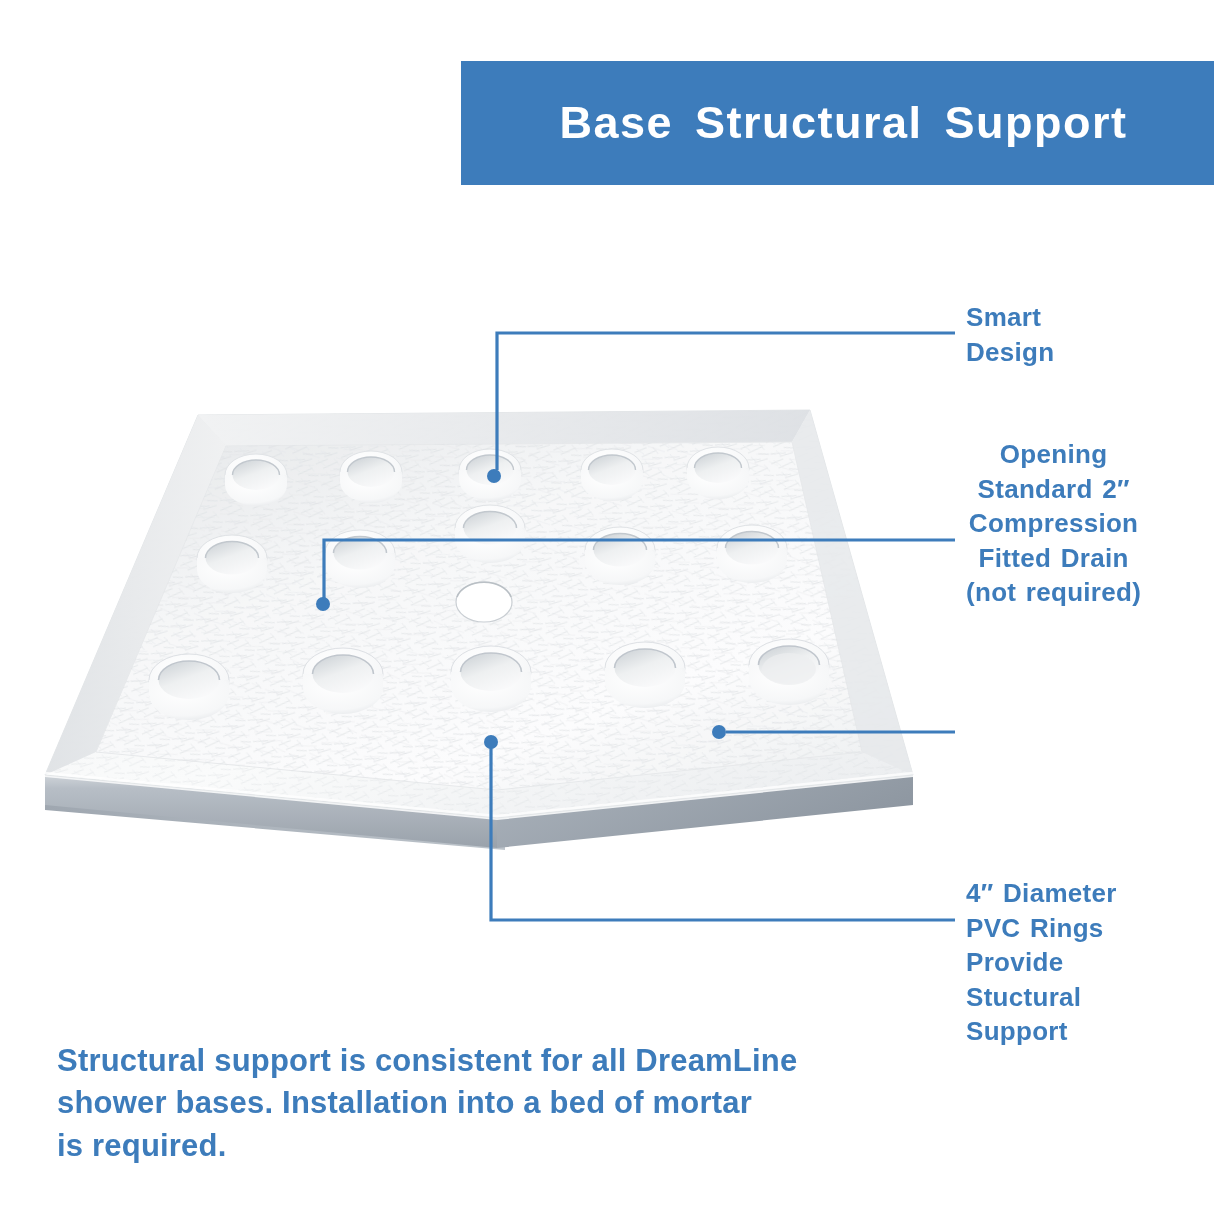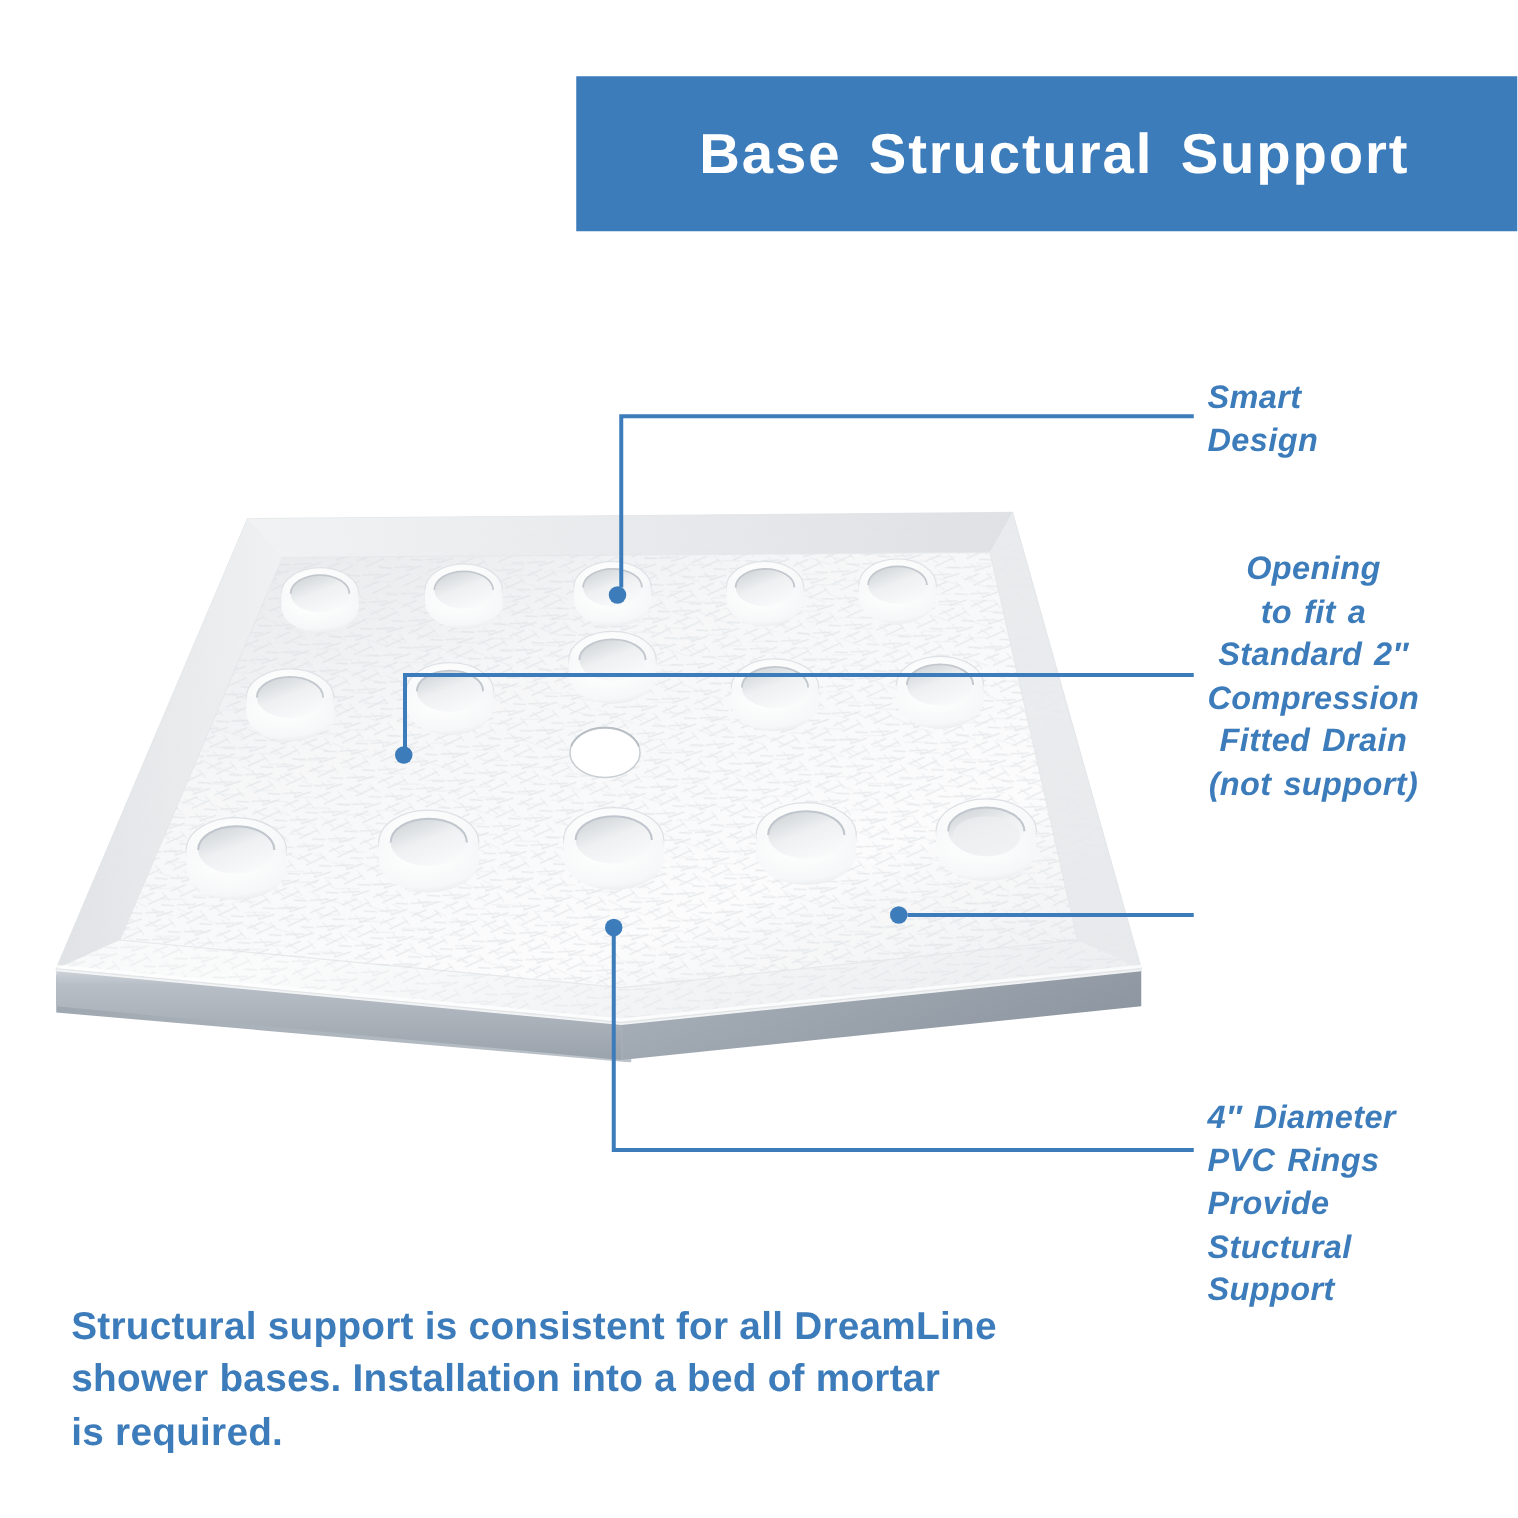--- a/index.html
+++ b/index.html
@@ -66,21 +66,21 @@
     font-size: 26px;
     font-weight: bold;
     line-height: 1.33;
     letter-spacing: 0.3px;
     word-spacing: 2px;
   }
   #callout-smart-design { left: 966px; top: 300px; }
   #callout-opening      { left: 966px; top: 437px; text-align: center; }
   #callout-fiberglass   { left: 966px; top: 699px; }
   #callout-pvc-rings    { left: 966px; top: 876px; }
-  .callout .line { display: block; white-space: nowrap; font-style: italic; }
+  .callout .line { display: block; white-space: nowrap; }
 
   
   #bottom-caption {
     position: absolute;
     left: 57px;
     top: 1040px;
     width: 760px;
     color: #3d7cbb;
     font-size: 31px;
     font-weight: bold;
@@ -309,25 +309,24 @@
     </g>
   </svg>
 
   <div class="callout" id="callout-smart-design">
     <span class="line">Smart</span>
     <span class="line">Design</span>
   </div>
 
   <div class="callout" id="callout-opening">
     <span class="line">Opening</span>
-    <span class="line">to fit a</span>
     <span class="line">Standard 2″</span>
     <span class="line">Compression</span>
     <span class="line">Fitted Drain</span>
-    <span class="line">(not support)</span>
+    <span class="line">(not required)</span>
   </div>
 
 
   <div class="callout" id="callout-pvc-rings">
     <span class="line">4″ Diameter</span>
     <span class="line">PVC Rings</span>
     <span class="line">Provide</span>
     <span class="line">Stuctural</span>
     <span class="line">Support</span>
   </div>

